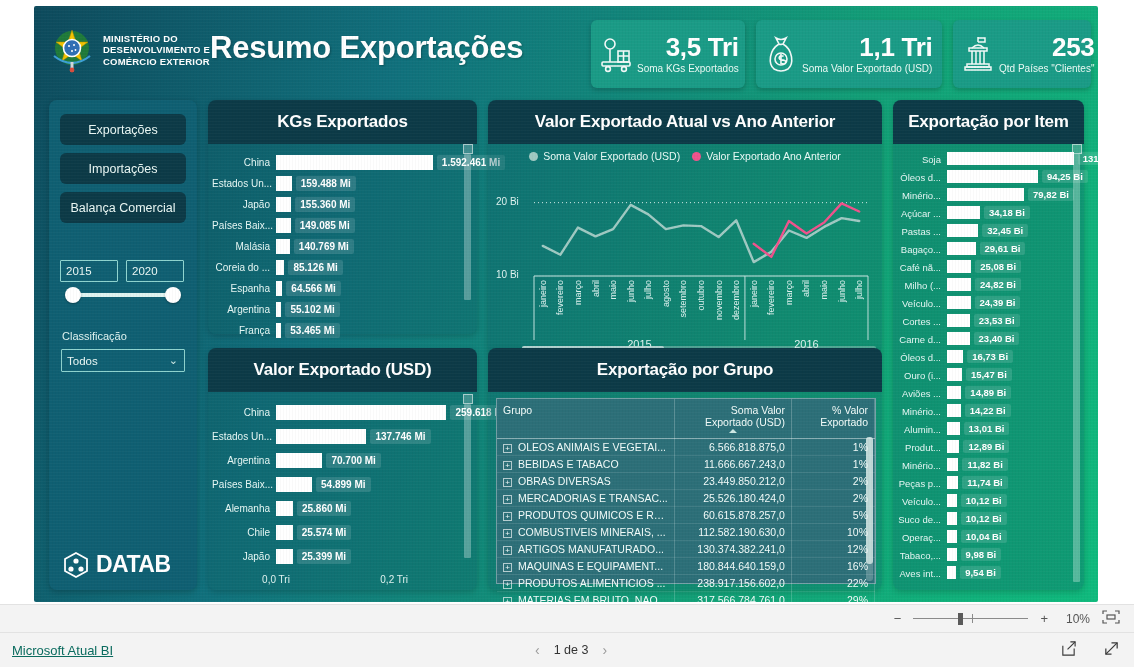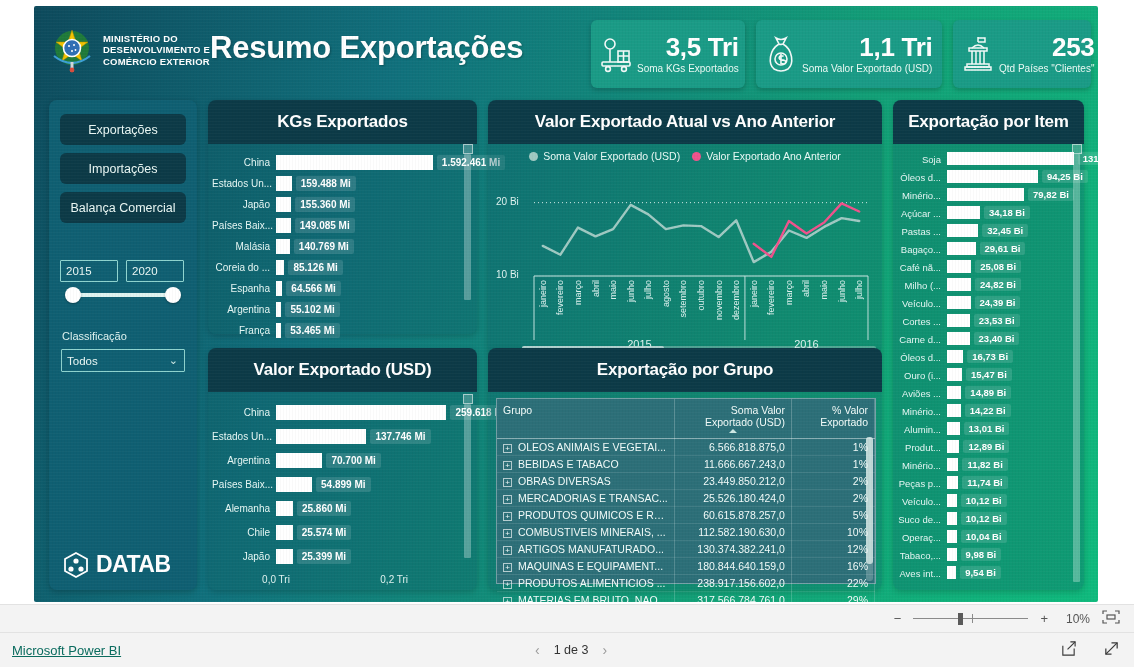--- a/index.html
+++ b/index.html
@@ -757,21 +757,21 @@
   <span id="zoom-pct">10%</span>
   <span style="cursor:pointer;">
     <svg viewBox="0 0 18 14" width="18" height="14" fill="none" stroke="#555" stroke-width="1.2">
       <path d="M1 4 V1 h4 M13 1 h4 v3 M17 10 v3 h-4 M5 13 H1 v-3"></path>
       <rect x="5" y="5" width="8" height="4"></rect>
     </svg>
   </span>
 </div>
 
 <div id="status-bar">
-  <span id="pbi-link">Microsoft Power BI</span>
+  <span id="pbi-link">Microsoft Atual BI</span>
   <div id="pager">
     <button class="arrow">‹</button>
     <span class="pg">1 de 3</span>
     <button class="arrow">›</button>
   </div>
   <div id="sb-right">
     <span class="icn">
       <svg viewBox="0 0 18 18" width="17" height="17" fill="none" stroke="#3a3a3a" stroke-width="1.2">
         <path d="M3 6 v10 h12 V9"></path>
           <path d="M8 10 L16 2"></path>

